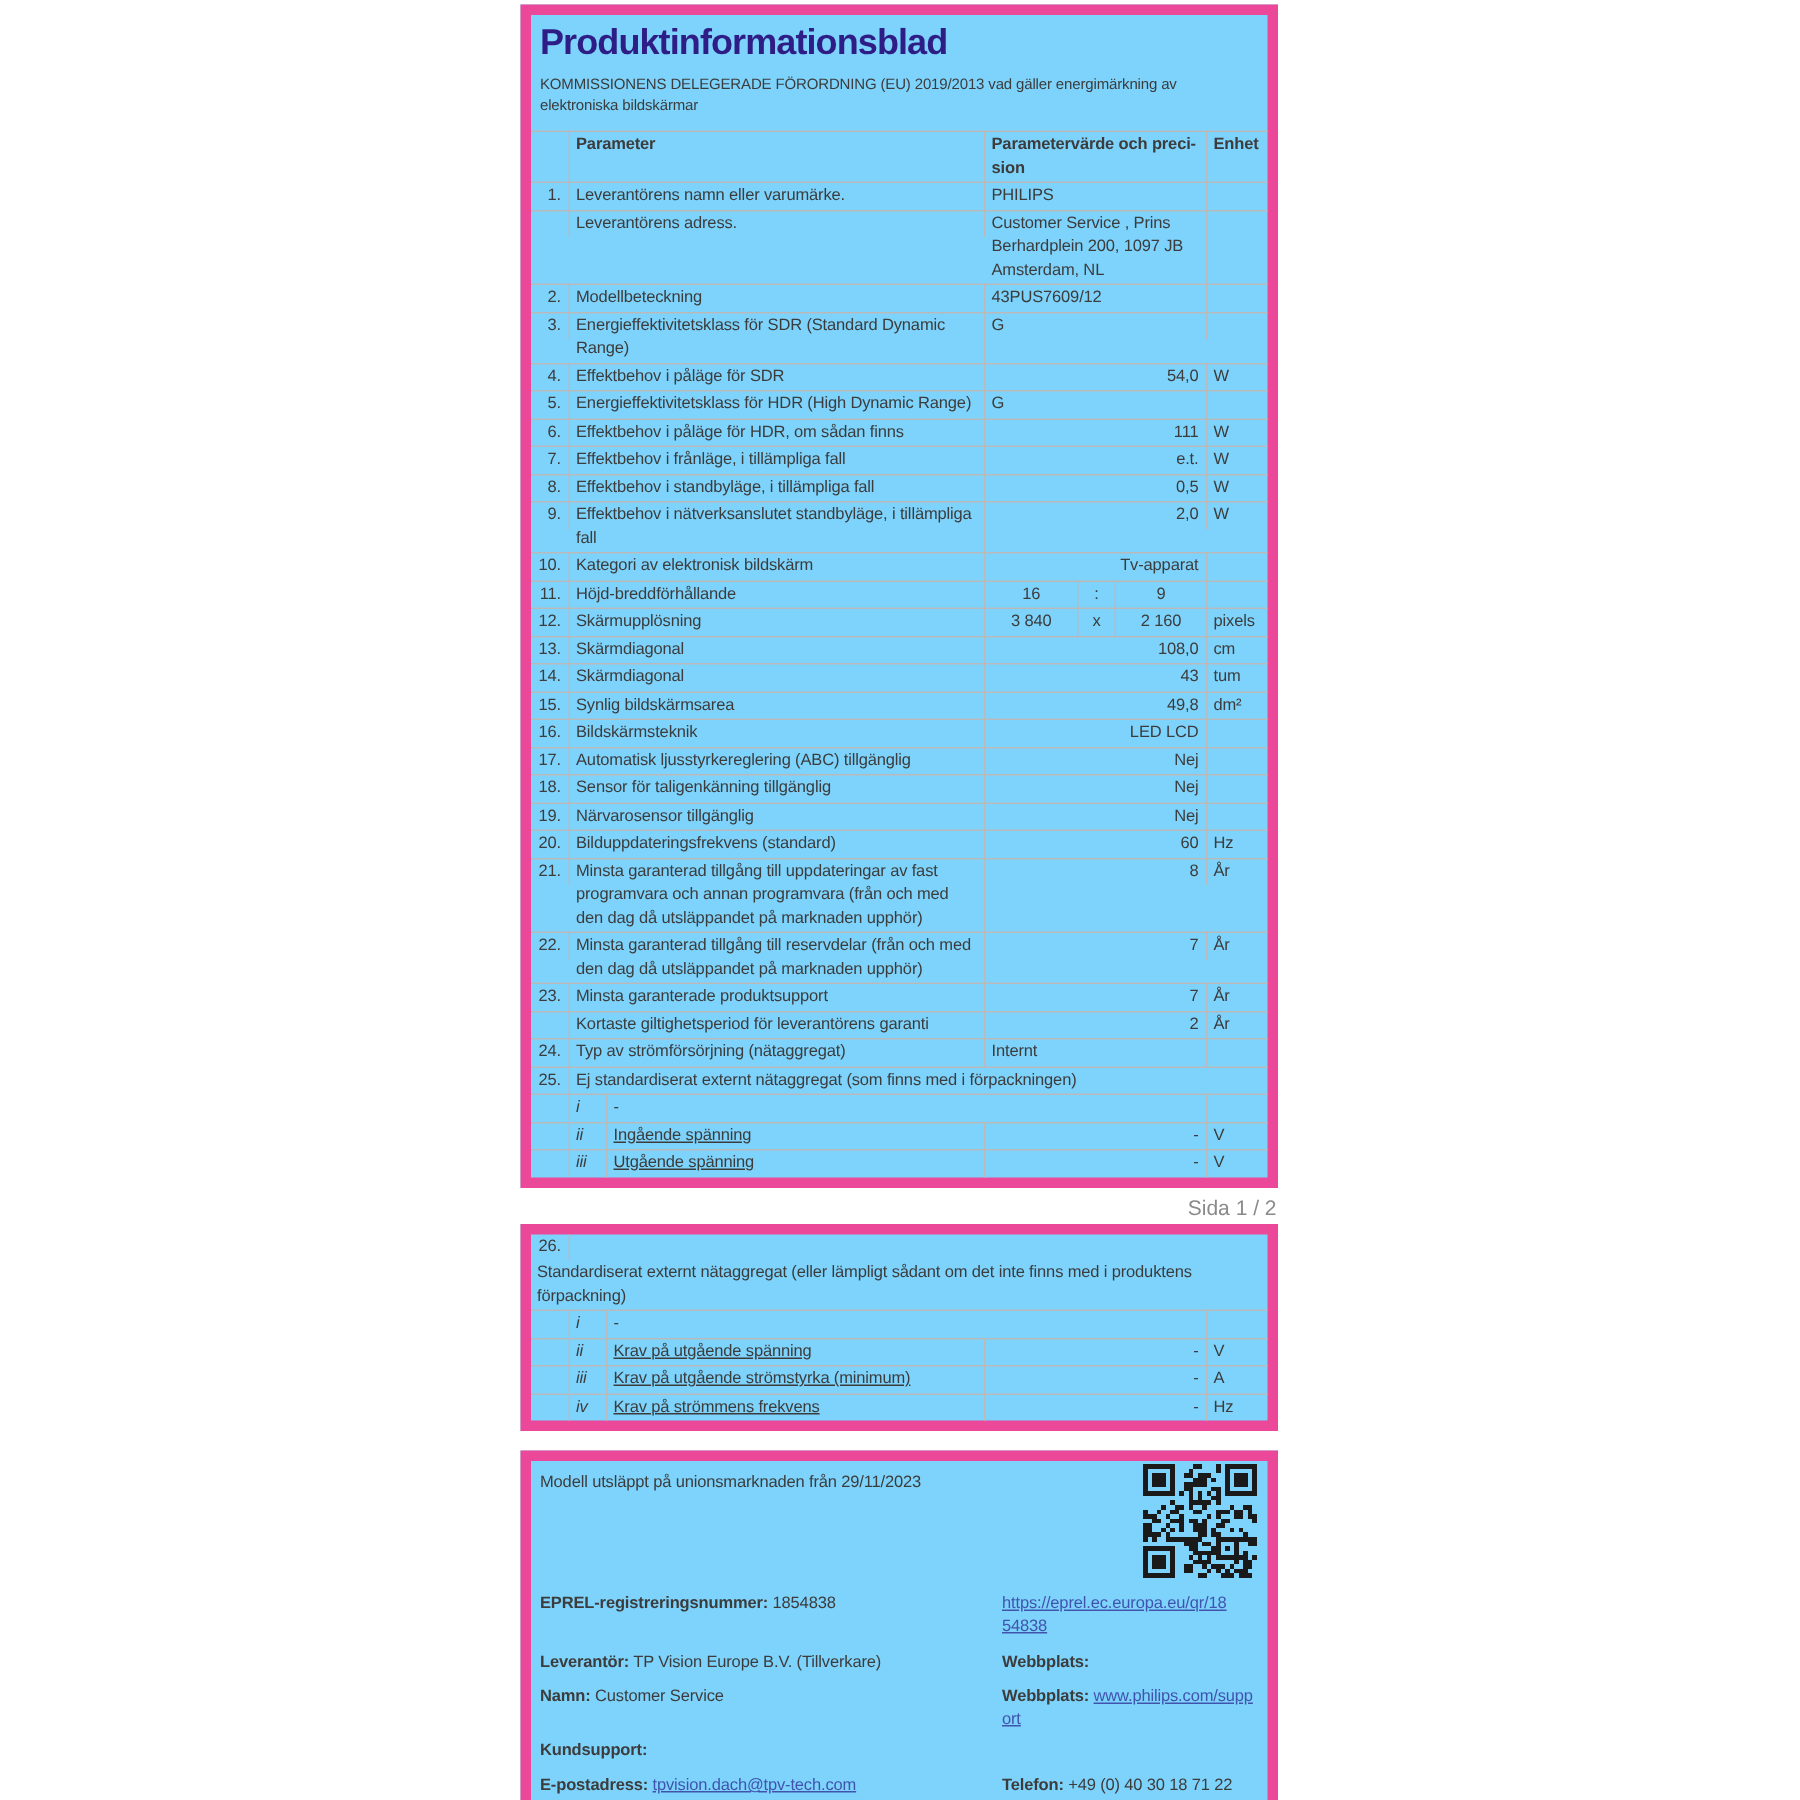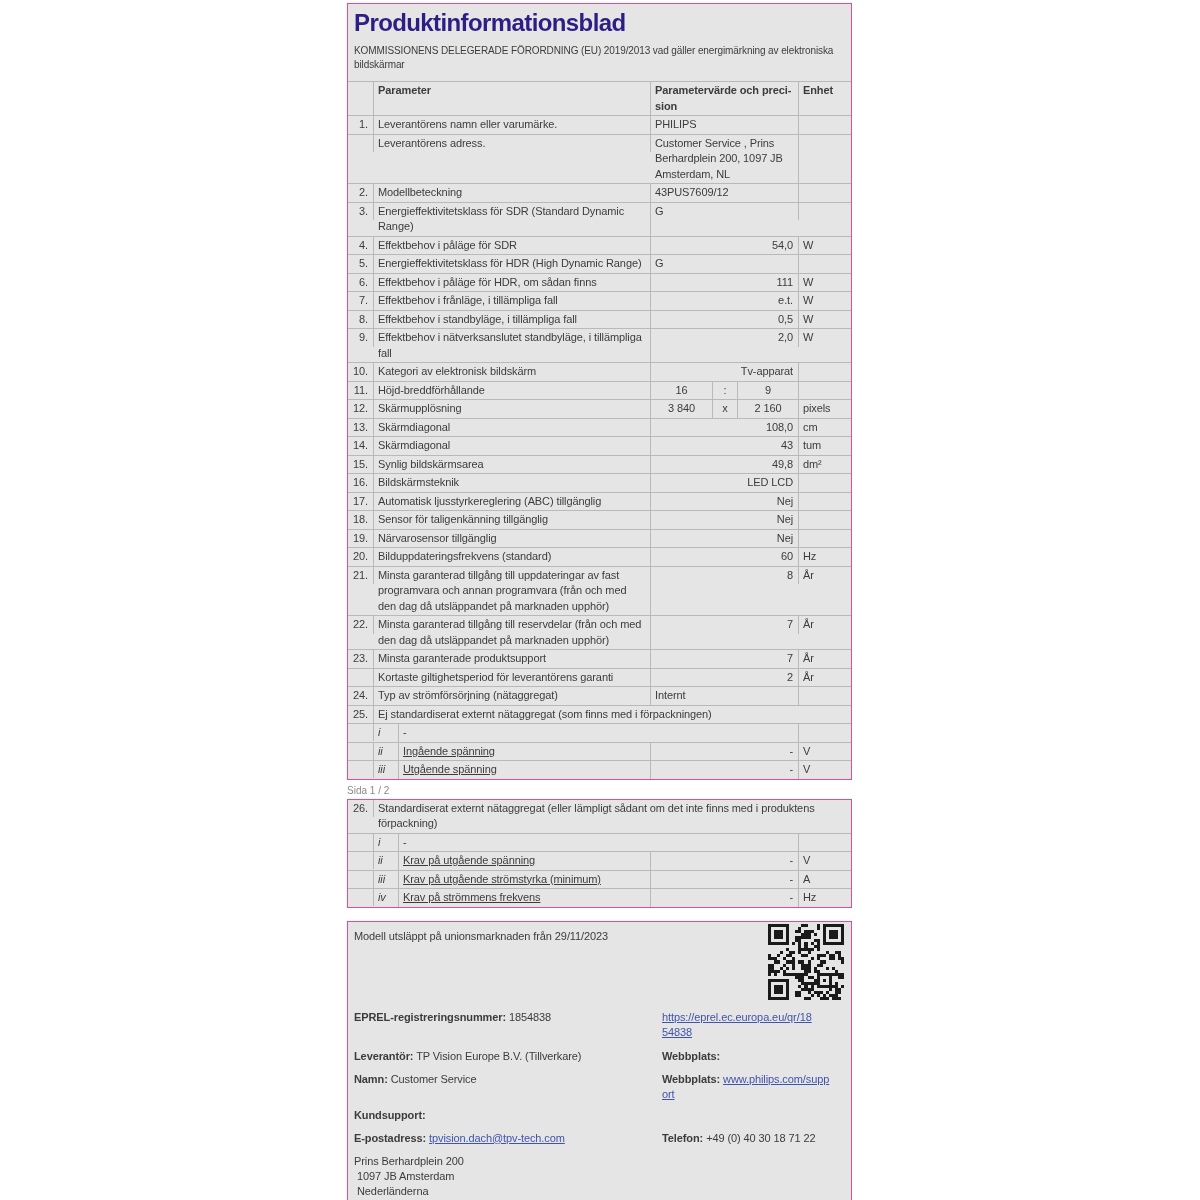--- a/index.html
+++ b/index.html
@@ -1,44 +1,44 @@
 <!DOCTYPE html>
 <html><head>
 <meta charset="utf-8">
 <style>
   html,body{margin:0;padding:0;}
   body{
     width:1200px;height:1200px;background:#ffffff;position:relative;
     font-family:"Liberation Sans",sans-serif;color:#3c3c3c;
   }
   .doc{position:absolute;left:347px;top:3px;width:505px;font-size:11px;letter-spacing:-0.1px;}
-  .box{border:1px solid #ec4899;background:#e5e5e5;box-sizing:border-box;}
+  .box{border:7px solid #ec4899;background:#7dd3fc;box-sizing:border-box;}
   .title-block{padding:3px 6px 9px 6px;}
   .main-title{font-size:24px;font-weight:bold;color:#2d1d85;margin:2px 0 7px 0;letter-spacing:-0.6px;}
   .subtitle{font-size:10px;line-height:14px;color:#3c3c3c;max-width:488px;}
   .trow{display:flex;border-top:1px solid #b9b9b9;align-items:flex-start;}
-  .trow.first{border-top:none;}
+  .trow.first{border-top:none;flex-direction:column;}
   .cell{padding:1px 4px;line-height:15.5px;border-right:1px solid #b9b9b9;box-sizing:border-box;min-height:17px;}
   .cell:last-child{border-right:none;}
   .c-num{width:26px;flex:none;text-align:right;padding-right:5px;}
   .c-roman{width:25px;flex:none;font-style:italic;}
   .c-param{width:277px;flex:none;}
   .c-param-sub{width:252px;flex:none;text-decoration:underline;}
   .c-value{width:148px;flex:none;}
   .c-merge{width:400px;flex:none;}
   .c-unit{flex:1;min-width:0;}
   .c-wide{flex:1;min-width:0;}
   .c-v1{width:62px;flex:none;text-align:center;}
   .c-vsep{width:25px;flex:none;text-align:center;}
   .c-v2{width:61px;flex:none;text-align:center;}
   .al{text-align:left;}
   .ar{text-align:right;padding-right:5px;}
   .hdr .cell{font-weight:bold;min-height:33px;}
   .pre{white-space:pre-line;}
-  .page-note{font-size:10px;color:#8a8a8a;margin:5px 1px 3px 0;letter-spacing:0;}
+  .page-note{font-size:14px;color:#8a8a8a;text-align:right;margin:5px 1px 3px 0;letter-spacing:0;}
   .footer-box{margin-top:13px;padding:7px 6px 5px 6px;position:relative;line-height:15px;}
   .frow{display:grid;grid-template-columns:300px 1fr;column-gap:8px;align-items:start;}
   .lbl{font-weight:bold;}
   a.link{color:#4054ae;text-decoration:underline;}
   .wrap-link{white-space:pre-line;word-break:break-word;}
   .qr{position:absolute;top:2px;right:7px;width:76px;height:76px;}
   .m-modell{margin-bottom:66px;}
   .m-eprel{margin-bottom:9px;}
   .m-lev{margin-bottom:8px;}
   .m-kund{margin-bottom:8px;}

